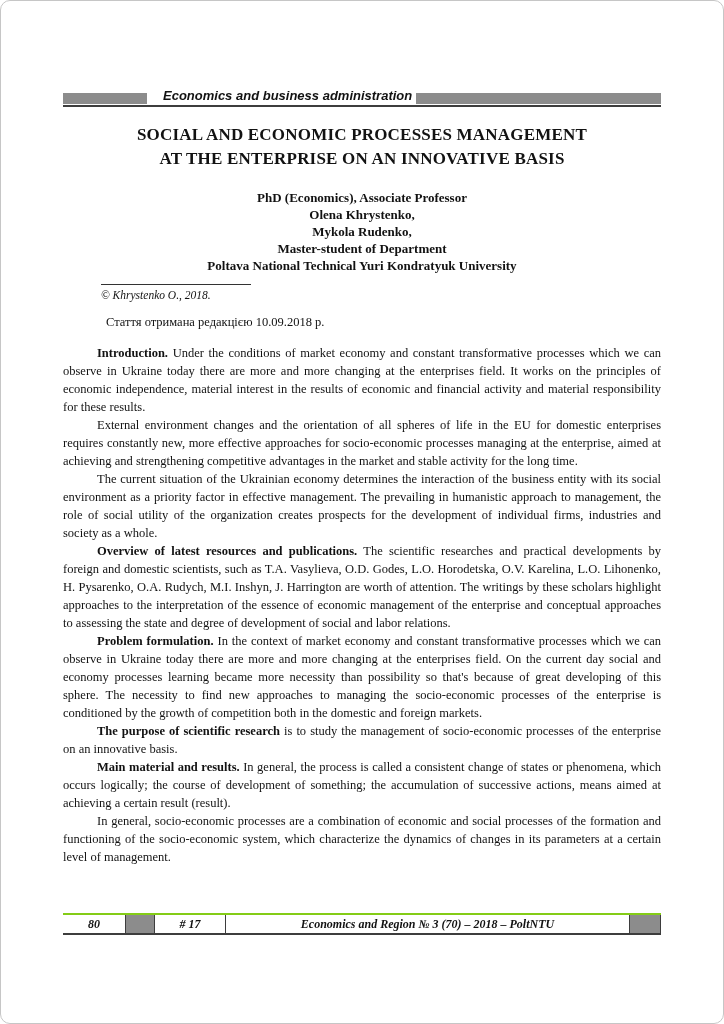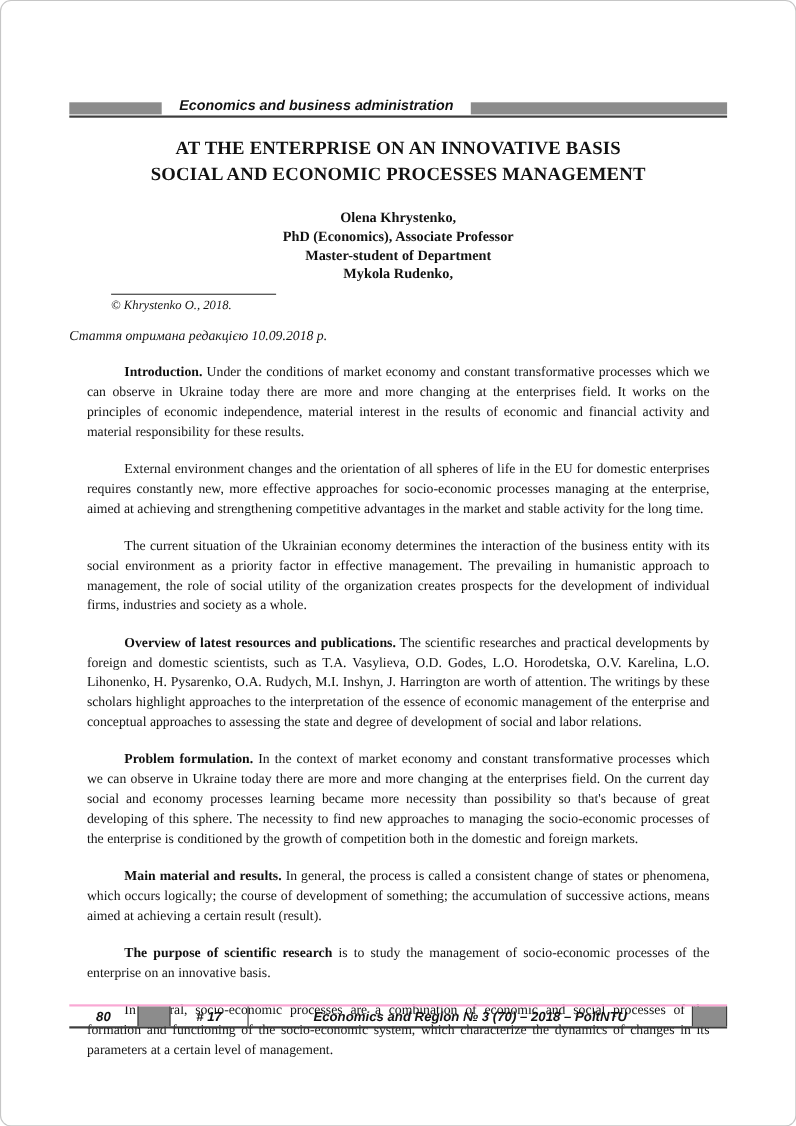--- a/index.html
+++ b/index.html
@@ -34,21 +34,21 @@
     height: 11px;
     margin-bottom: 1px;
   }
   .rh-bar.left { width: 84px; }
   .rh-bar.right { flex: 1; }
   .rh-title {
     font-family: "Liberation Sans", sans-serif;
     font-weight: bold;
     font-style: italic;
     font-size: 13px;
-    padding: 0 16px 2px 16px;
+    padding: 0 4px 2px 16px;
     white-space: nowrap;
   }
 
   
   .meta-row {
     display: flex;
     justify-content: space-between;
     margin-top: 14px;
     font-size: 13px;
   }
@@ -81,48 +81,48 @@
     margin-left: 38px;
   }
   .copyright-rule {
     width: 150px;
     border-top: 1px solid #333;
     margin-bottom: 3px;
   }
 
   .received-note {
     margin-top: 12px;
-    font-style: italic;
     font-size: 12.5px;
+    margin-left: 43px;
   }
 
   
   .article-body {
     margin-top: 14px;
     font-size: 12.5px;
     line-height: 18px;
     text-align: justify;
   }
   .article-body p {
-    margin: 16px;
+    margin: 0;
     text-indent: 34px;
   }
 
   
   .page-footer {
     position: absolute;
     left: 62px;
     right: 62px;
     bottom: 88px;
     height: 18px;
     display: flex;
     align-items: stretch;
-    border-top: 2px solid #f9a8d4;
+    border-top: 2px solid #84cc16;
     border-bottom: 2px solid #3d3d3d;
-    font-family: Liberation Sans, sans-serif;
+    font-family: Liberation Serif, serif;
     font-weight: bold;
     font-style: italic;
     font-size: 12px;
   }
   .f-cell {
     display: flex;
     align-items: center;
     justify-content: center;
     padding: 0 8px;
   }
@@ -144,46 +144,47 @@
 <div class="page">
 
   <div class="running-head">
     <div class="rh-bar left"></div>
     <div class="rh-title">Economics and business administration</div>
     <div class="rh-bar right"></div>
   </div>
 
 
   <div class="article-title">
+    <div>SOCIAL AND ECONOMIC PROCESSES MANAGEMENT</div>
     <div>AT THE ENTERPRISE ON AN INNOVATIVE BASIS</div>
-    <div>SOCIAL AND ECONOMIC PROCESSES MANAGEMENT</div>
   </div>
 
   <div class="authors-block">
+    <div>PhD (Economics), Associate Professor</div>
     <div>Olena Khrystenko,</div>
-    <div>PhD (Economics), Associate Professor</div>
+    <div>Mykola Rudenko,</div>
     <div>Master-student of Department</div>
-    <div>Mykola Rudenko,</div>
+    <div>Poltava National Technical Yuri Kondratyuk University</div>
   </div>
 
   <div class="copyright-note">
     <div class="copyright-rule"></div>
     <div>© Khrystenko O., 2018.</div>
   </div>
 
   <div class="received-note">Стаття отримана редакцією 10.09.2018 р.</div>
 
   <div class="article-body">
     <p><b>Introduction.</b><span> Under the conditions of market economy and constant transformative processes which we can observe in Ukraine today there are more and more changing at the enterprises field. It works on the principles of economic independence, material interest in the results of economic and financial activity and material responsibility for these results.</span></p>
     <p><b></b><span>External environment changes and the orientation of all spheres of life in the EU for domestic enterprises requires constantly new, more effective approaches for socio-economic processes managing at the enterprise, aimed at achieving and strengthening competitive advantages in the market and stable activity for the long time.</span></p>
     <p><b></b><span>The current situation of the Ukrainian economy determines the interaction of the business entity with its social environment as a priority factor in effective management. The prevailing in humanistic approach to management, the role of social utility of the organization creates prospects for the development of individual firms, industries and society as a whole.</span></p>
     <p><b>Overview of latest resources and publications.</b><span> The scientific researches and practical developments by foreign and domestic scientists, such as T.A. Vasylieva, O.D. Godes, L.O. Horodetska, O.V. Karelina, L.O. Lihonenko, H. Pysarenko, O.A. Rudych, M.I. Inshyn, J. Harrington are worth of attention. The writings by these scholars highlight approaches to the interpretation of the essence of economic management of the enterprise and conceptual approaches to assessing the state and degree of development of social and labor relations.</span></p>
     <p><b>Problem formulation.</b><span> In the context of market economy and constant transformative processes which we can observe in Ukraine today there are more and more changing at the enterprises field. On the current day social and economy processes learning became more necessity than possibility so that's because of great developing of this sphere. The necessity to find new approaches to managing the socio-economic processes of the enterprise is conditioned by the growth of competition both in the domestic and foreign markets.</span></p>
+    <p><b>The purpose of scientific research</b><span> is to study the management of socio-economic processes of the enterprise on an innovative basis.</span></p>
     <p><b>Main material and results.</b><span> In general, the process is called a consistent change of states or phenomena, which occurs logically; the course of development of something; the accumulation of successive actions, means aimed at achieving a certain result (result).</span></p>
-    <p><b>The purpose of scientific research</b><span> is to study the management of socio-economic processes of the enterprise on an innovative basis.</span></p>
     <p><b></b><span>In general, socio-economic processes are a combination of economic and social processes of the formation and functioning of the socio-economic system, which characterize the dynamics of changes in its parameters at a certain level of management.</span></p>
   </div>
 
   <div class="page-footer">
     <div class="f-cell f-num">80</div>
     <div class="f-bar f-bar1"></div>
     <div class="f-cell f-issue"># 17</div>
     <div class="f-cell f-journal f-sep">Economics and Region № 3 (70) – 2018 – PoltNTU</div>
     <div class="f-bar f-bar2"></div>
   </div>

